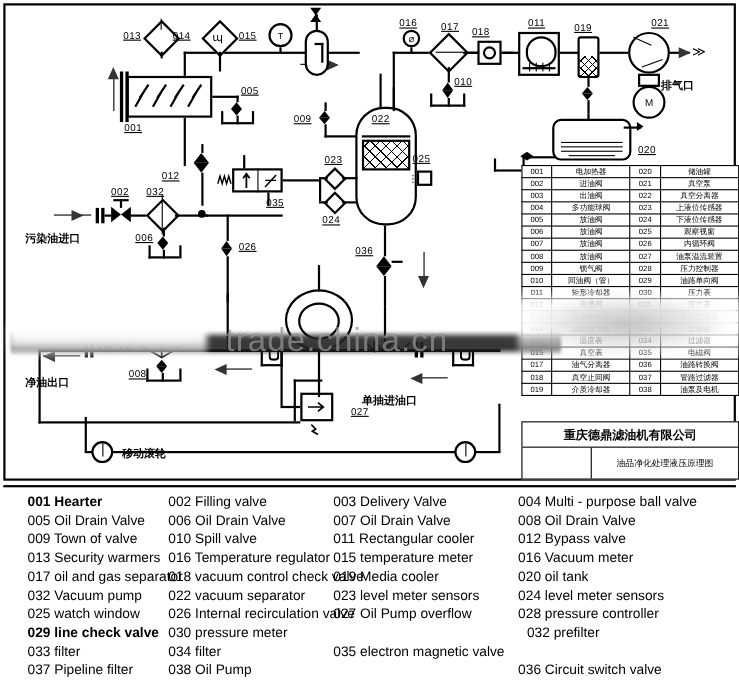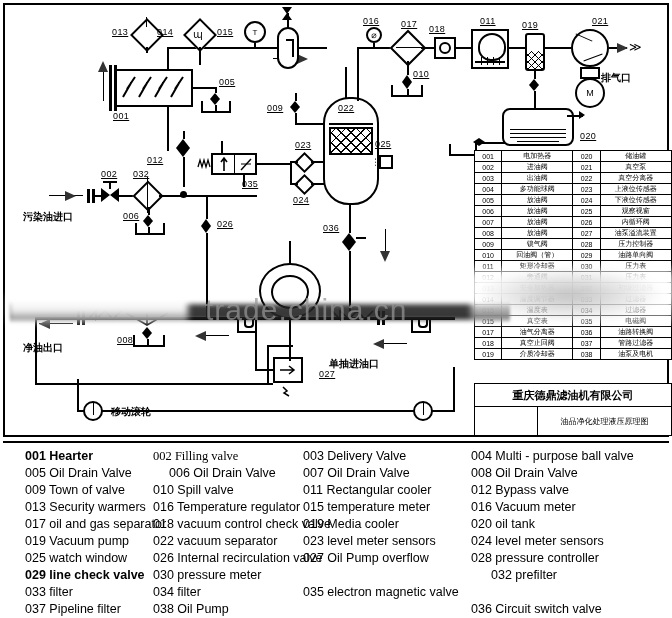--- a/index.html
+++ b/index.html
@@ -579,27 +579,27 @@
     <div class="wm-text">trade.china.cn</div>
     <div class="wm-blur" style="left:466px;top:258px;width:202px;height:62px;"></div>
     <div class="wm-smudge" style="left:470px;top:262px;width:190px;height:56px;"></div>
     <div class="wm-blur" style="left:3px;top:286px;width:180px;height:34px;"></div>
 
   </div>
 
   <div class="list">
       <div class="lrow" style="top: 4px;">
         <span class="li" style="left: 22px; font-weight: bold;">001 Hearter</span>
-        <span class="li" style="left: 150px; font-family: Liberation Serif, serif;">002 Filling valve</span>
+        <span class="li" style="left: 150px;">002 Filling valve</span>
         <span class="li" style="left: 300px;">003 Delivery Valve</span>
         <span class="li" style="left: 468px;">004 Multi - purpose ball valve</span>
       </div>
       <div class="lrow" style="top: 21px;">
         <span class="li" style="left: 22px;">005 Oil Drain Valve</span>
-        <span class="li" style="left: 150px; margin-left: 16px;">006 Oil Drain Valve</span>
+        <span class="li" style="left: 150px;">006 Oil Drain Valve</span>
         <span class="li" style="left: 300px;">007 Oil Drain Valve</span>
         <span class="li" style="left: 468px;">008 Oil Drain Valve</span>
       </div>
       <div class="lrow" style="top: 38px;">
         <span class="li" style="left: 22px;">009 Town of valve</span>
         <span class="li" style="left: 150px;">010 Spill valve</span>
         <span class="li" style="left: 300px;">011 Rectangular cooler</span>
         <span class="li" style="left: 468px;">012 Bypass valve</span>
       </div>
       <div class="lrow" style="top: 55px;">
@@ -608,35 +608,35 @@
         <span class="li" style="left: 300px;">015 temperature meter</span>
         <span class="li" style="left: 468px;">016 Vacuum meter</span>
       </div>
       <div class="lrow" style="top: 72px;">
         <span class="li" style="left: 22px;">017 oil and gas separator</span>
         <span class="li" style="left: 150px;">018 vacuum control check valve</span>
         <span class="li" style="left: 300px;">019 Media cooler</span>
         <span class="li" style="left: 468px;">020 oil tank</span>
       </div>
       <div class="lrow" style="top: 89px;">
-        <span class="li" style="left: 22px;">019 Vacuum pump</span>
+        <span class="li" style="left: 22px;">032 Vacuum pump</span>
         <span class="li" style="left: 150px;">022 vacuum separator</span>
         <span class="li" style="left: 300px;">023 level meter sensors</span>
         <span class="li" style="left: 468px;">024 level meter sensors</span>
       </div>
       <div class="lrow" style="top: 106px;">
         <span class="li" style="left: 22px;">025 watch window</span>
         <span class="li" style="left: 150px;">026 Internal recirculation valve</span>
         <span class="li" style="left: 300px;">027 Oil Pump overflow</span>
         <span class="li" style="left: 468px;">028 pressure controller</span>
       </div>
       <div class="lrow" style="top: 123px;">
         <span class="li" style="left: 22px; font-weight: bold;">029 line check valve</span>
         <span class="li" style="left: 150px;">030 pressure meter</span>
-        <span class="li" style="left: 488px;">032 prefilter</span>
+        <span class="li" style="left: 476px;">032 prefilter</span>
       </div>
       <div class="lrow" style="top: 140px;">
         <span class="li" style="left: 22px;">033 filter</span>
         <span class="li" style="left: 150px;">034 filter</span>
         <span class="li" style="left: 300px;">035 electron magnetic valve</span>
       </div>
       <div class="lrow" style="top: 157px;">
         <span class="li" style="left: 22px;">037 Pipeline filter</span>
         <span class="li" style="left: 150px;">038 Oil Pump</span>
         <span class="li" style="left: 468px;">036 Circuit switch valve</span>

